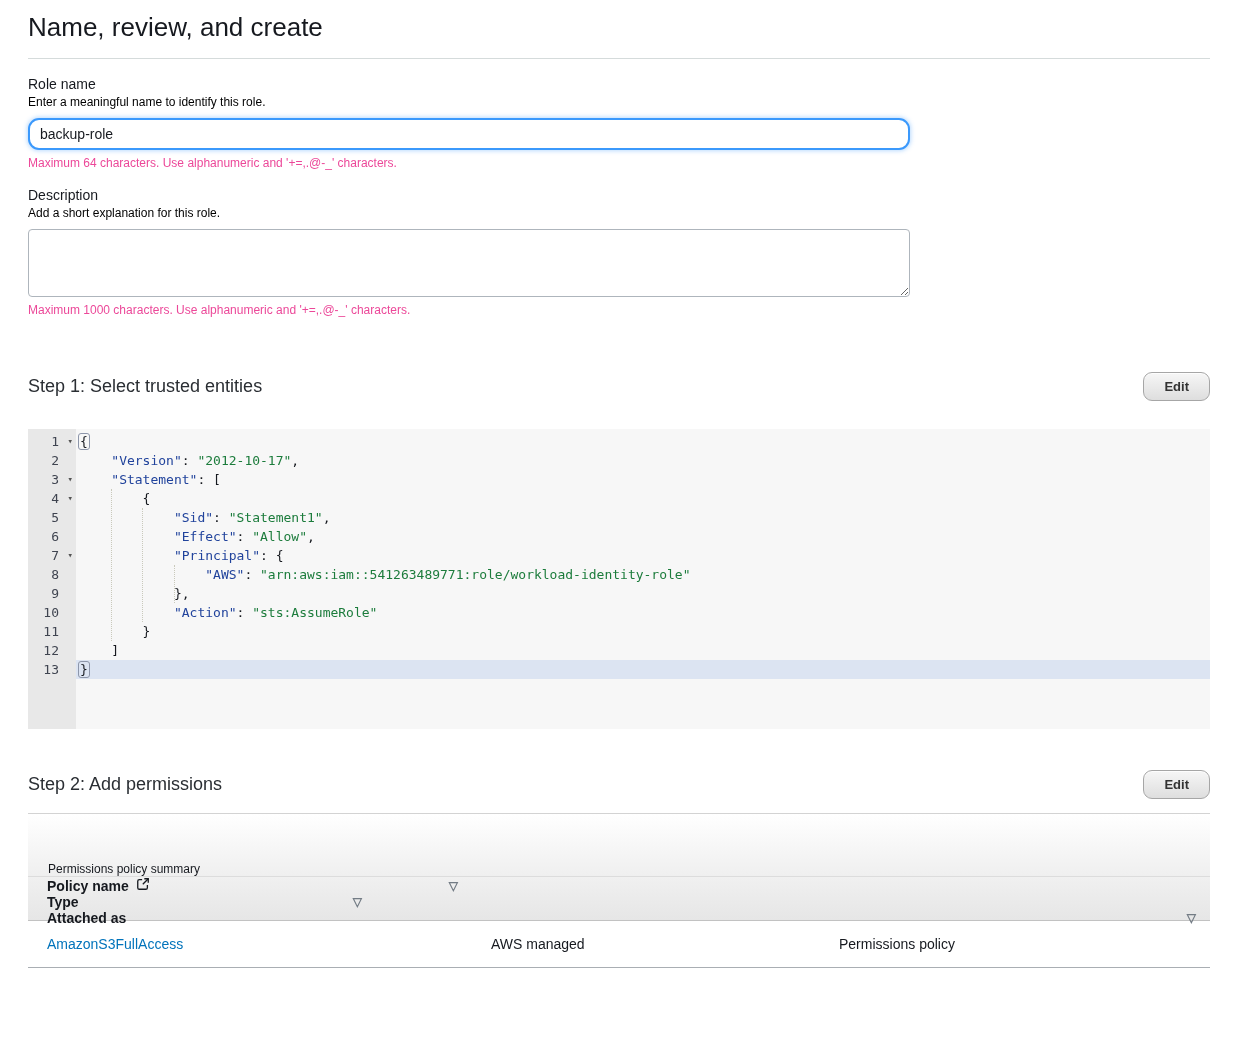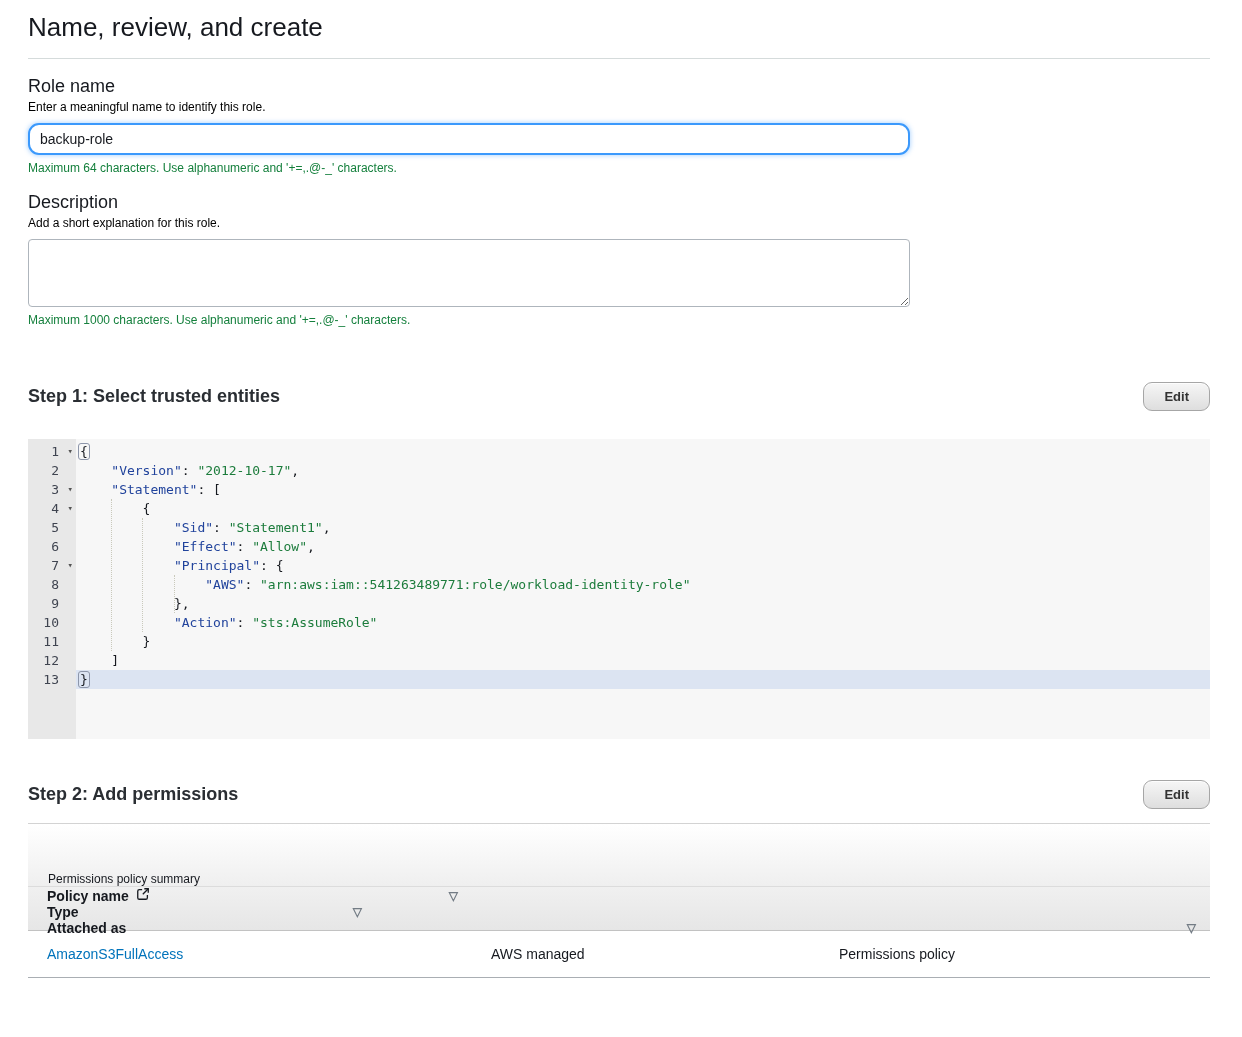--- a/index.html
+++ b/index.html
@@ -8,43 +8,43 @@
     font-family:"Liberation Sans",sans-serif;
     color:#16191f;position:relative;overflow:hidden;
   }
   .container{padding:10px 32px 0 28px;}
 
   .page-title{font-size:26px;font-weight:400;color:#16191f;margin:2px 0 0;}
 
   .section-heading{font-size:17px;font-weight:700;margin-top:42px;}
   .divider{border-bottom:1px solid #d5dbdb;margin-top:15px;}
 
-  .field-label{font-size:18px;margin-top:17px;}
+  .field-label{font-size:14px;margin-top:17px;}
   .field-hint{font-size:12px;color:#000000;margin-top:3px;}
-  .field-constraint{font-size:12px;color:#15803d;margin-top:6px;}
+  .field-constraint{font-size:12px;color:#ec4899;margin-top:6px;}
 
   .role-name-input{
     display:block;box-sizing:border-box;margin-top:9px;
     width:882px;height:32px;padding:0 10px;
     font-family:"Liberation Sans",sans-serif;font-size:14px;color:#16191f;
     border:2px solid #3b99fc;border-radius:11px;outline:none;
     box-shadow:0 0 4px 1px rgba(59,153,252,.35);
   }
   .description-textarea{
     display:block;box-sizing:border-box;margin-top:9px;
     width:882px;height:68px;padding:6px 10px;
     font-family:"Liberation Sans",sans-serif;font-size:14px;color:#16191f;
     border:1px solid #aeb5bc;border-radius:4px;resize:both;outline:none;
   }
   .desc-group{}
 
   .step-row{display:flex;align-items:center;justify-content:space-between;}
   .step1-row{margin-top:55px;}
   .step2-row{margin-top:41px;}
-  .step-heading{font-size:18px;font-weight:700;color:#2a2e33;}
+  .step-heading{font-size:18px;font-weight:400;color:#2a2e33;}
   .aws-btn{
     background:linear-gradient(to bottom,#f6f6f6 0%,#dedede 100%);
     border:1px solid #a6a6a6;border-radius:9px;
     box-shadow:inset 0 1px 0 rgba(255,255,255,.8);
     font-family:"Liberation Sans",sans-serif;
     font-size:13px;font-weight:700;color:#333;
     padding:6px 20px;cursor:pointer;
   }
 
   

